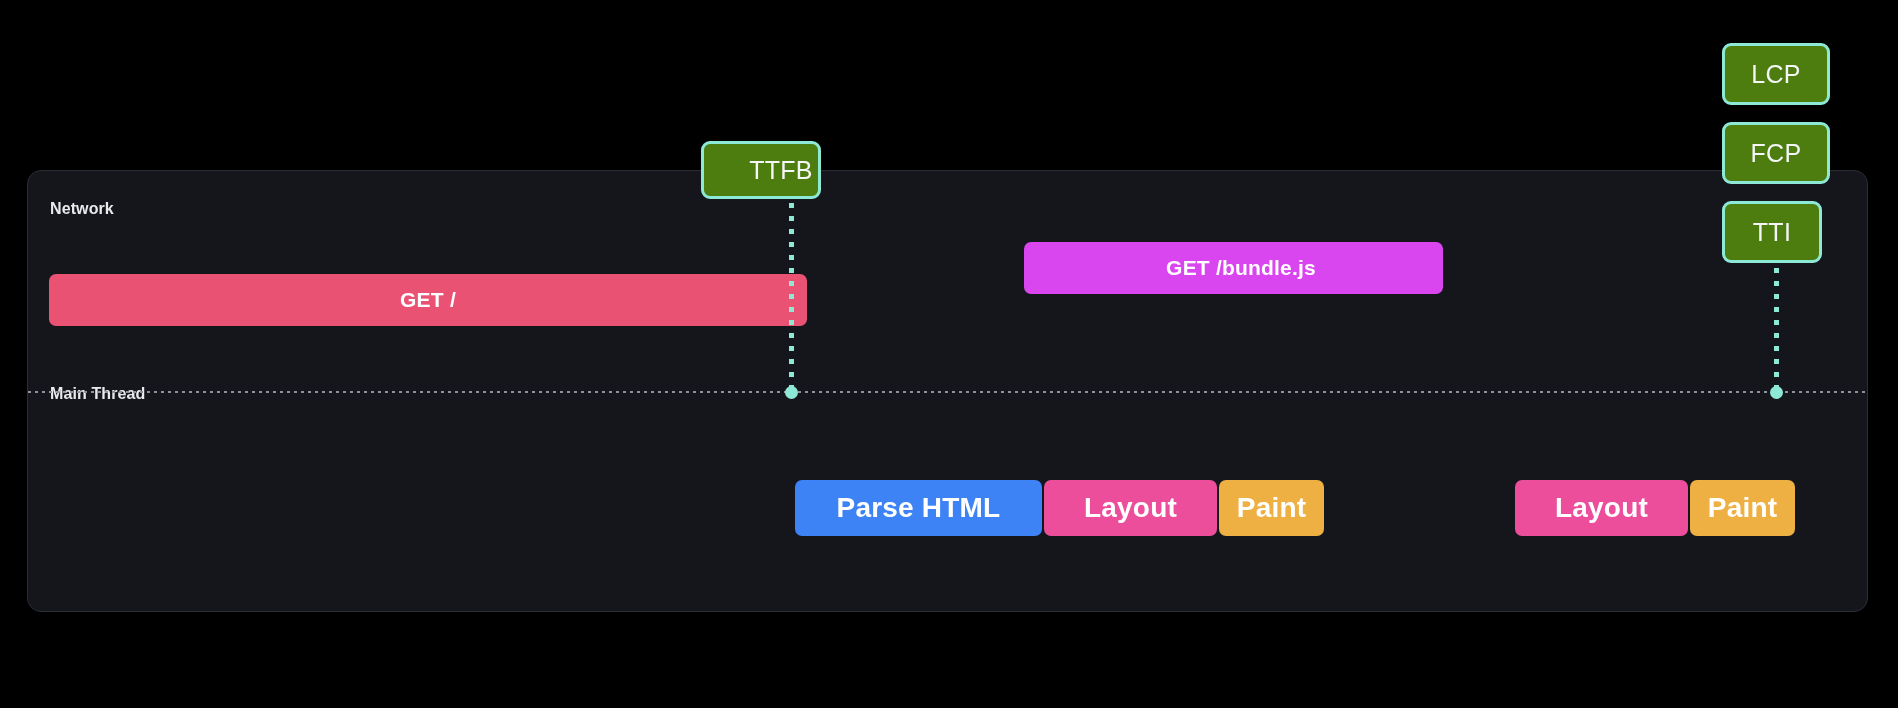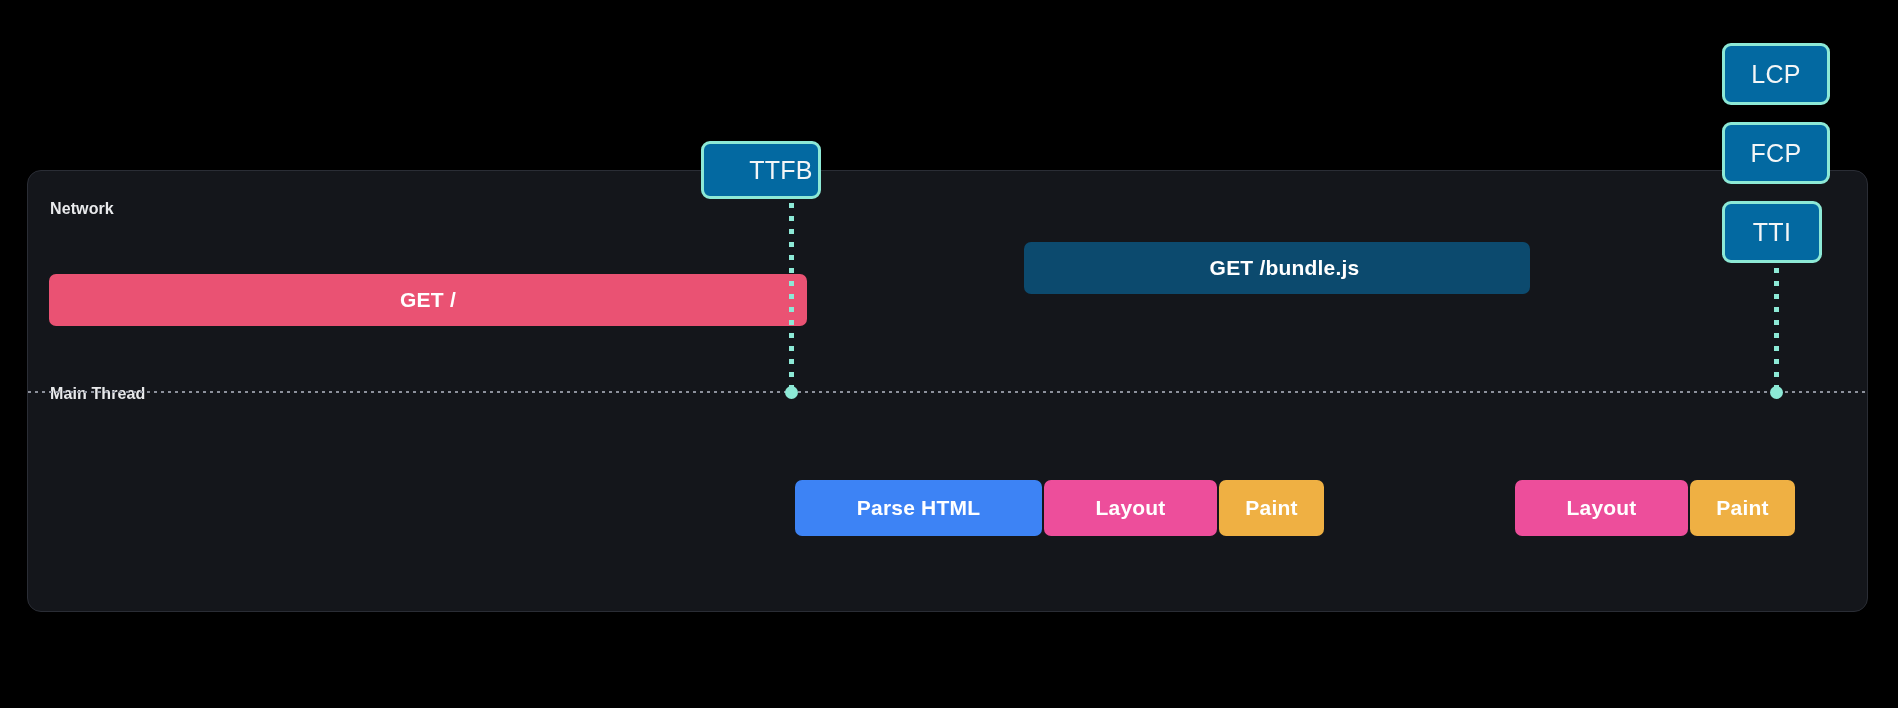--- a/index.html
+++ b/index.html
@@ -77,31 +77,31 @@
 
   
   .task-bar {
     position: absolute;
     height: 56px;
     border-radius: 7px;
     display: flex;
     align-items: center;
     justify-content: center;
     color: #ffffff;
-    font-size: 21px;
+    font-size: 28px;
     font-weight: 700;
     letter-spacing: 0.2px;
     box-sizing: border-box;
   }
 
   
   .marker-chip {
     position: absolute;
     box-sizing: border-box;
-    background: #0369a1;
+    background: #4d7c0f;
     border: 3px solid #8de9d6;
     border-radius: 9px;
     display: flex;
     align-items: center;
     justify-content: center;
     color: #f4f6f7;
     font-size: 25px;
     font-weight: 400;
     letter-spacing: 0.3px;
     z-index: 4;
@@ -133,21 +133,21 @@
   <div class="panel"></div>
 
   <div class="lane-label network">Network</div>
 
   <div class="lane-label mainthread">Main Thread</div>
 
   <div class="lane-divider"></div>
 
   <div class="net-bar" id="net-0" style="left: 49px; width: 758px; top: 242px; background: rgb(234, 82, 115); margin-top: 32px;">GET /</div>
 
-  <div class="net-bar" id="net-1" style="left: 1024px; width: 506px; top: 242px; background: #0c4a6e; padding-left: 15px;">GET /bundle.js</div>
+  <div class="net-bar" id="net-1" style="left: 1024px; width: 419px; top: 242px; background: #d946ef; padding-left: 15px;">GET /bundle.js</div>
 
   <div class="task-bar" id="task-0" style="left: 795px; width: 247px; top: 480px; background: rgb(61, 131, 245);">Parse HTML</div>
 
   <div class="task-bar" id="task-1" style="left: 1044px; width: 173px; top: 480px; background: rgb(237, 78, 155);">Layout</div>
 
   <div class="task-bar" id="task-2" style="left: 1219px; width: 105px; top: 480px; background: rgb(239, 176, 67);">Paint</div>
 
   <div class="task-bar" id="task-3" style="left: 1515px; width: 173px; top: 480px; background: rgb(237, 78, 155);">Layout</div>
 
   <div class="task-bar" id="task-4" style="left: 1690px; width: 105px; top: 480px; background: rgb(239, 176, 67);">Paint</div>

